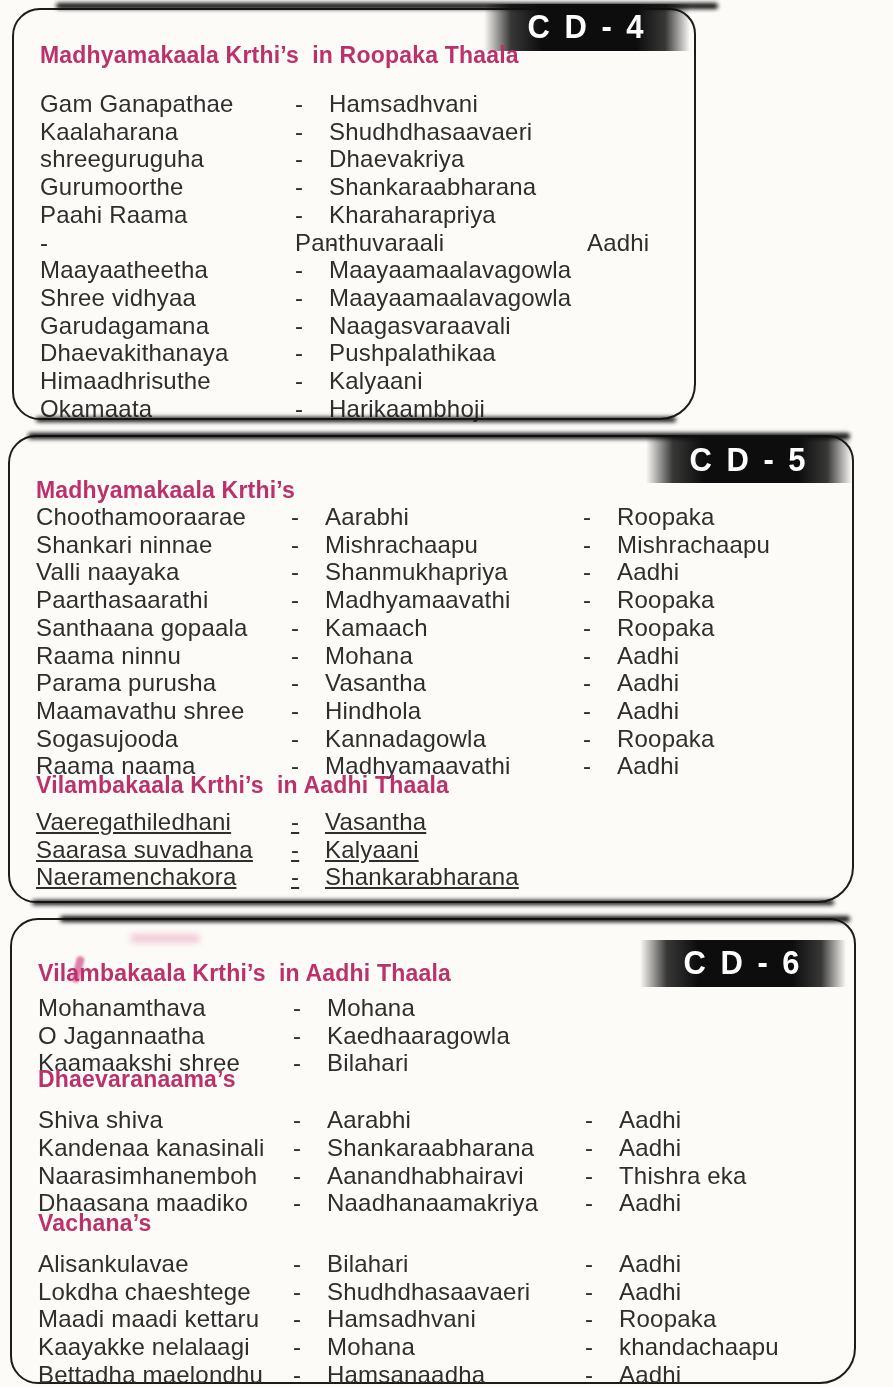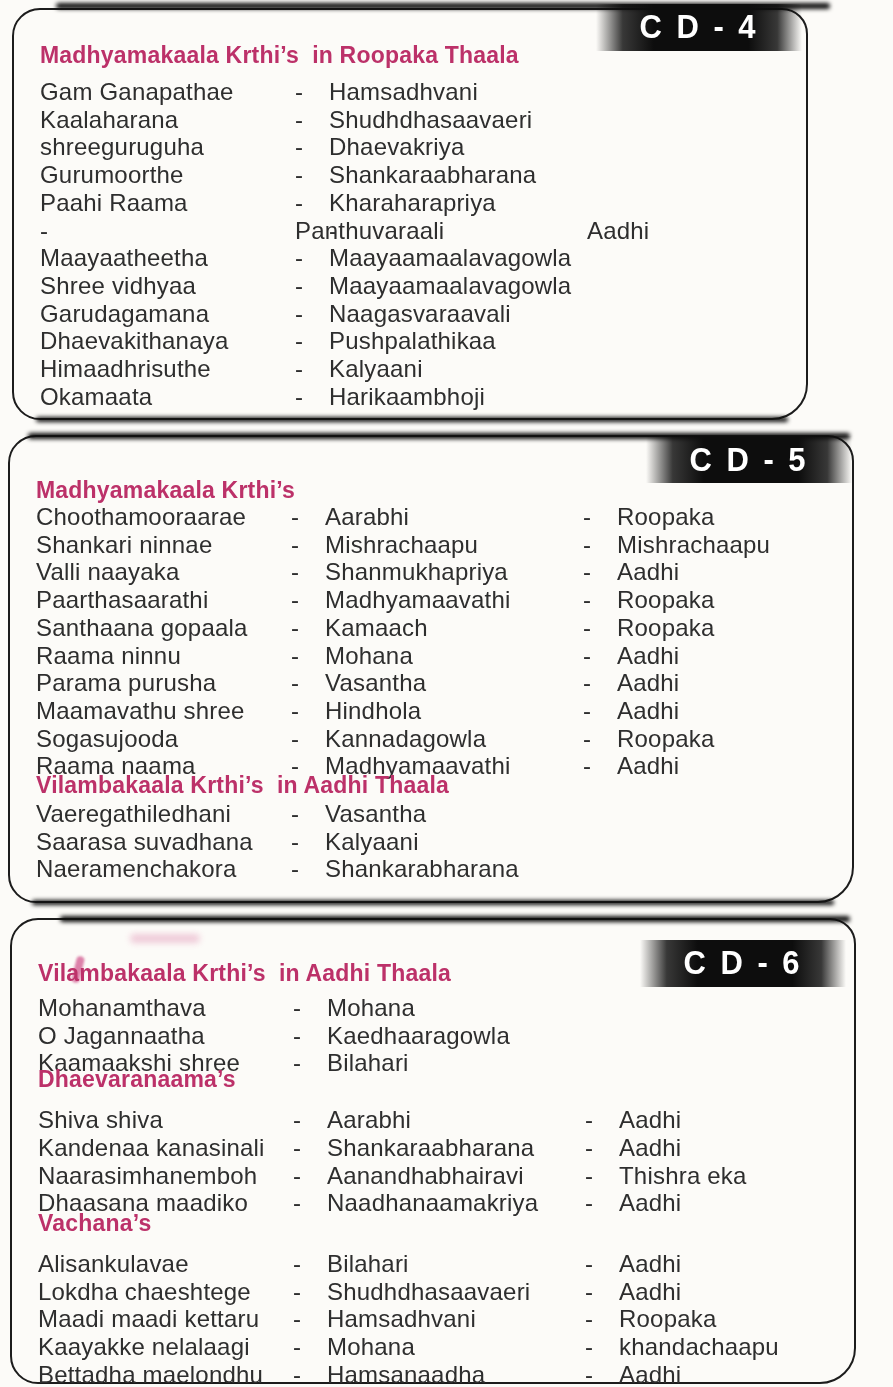--- a/index.html
+++ b/index.html
@@ -10,21 +10,21 @@
     background: var(--paper, #fcfbf8);
     font-family: "Liberation Sans", sans-serif;
     color: var(--ink, #2e2e2e);
   }
   .cd-box {
     position: absolute;
     border: 2px solid #1c1c1c;
     border-radius: 28px 26px 36px 28px;
     box-sizing: border-box;
   }
-  #box-0 { left: 12px; top: 8px;   width: 796px; height: 412px; }
+  #box-0 { left: 12px; top: 8px;   width: 684px; height: 412px; }
   #box-1 { left: 8px;  top: 435px; width: 846px; height: 468px; }
   #box-2 { left: 10px; top: 918px; width: 846px; height: 466px; }
 
   
   .top-strip {
     position: absolute; height: 6px;
     background: #0e0e0e; filter: blur(2px);
     border-radius: 3px;
   }
   #box-0 .top-strip { top: -7px; left: 42px; right: -24px; }
@@ -64,23 +64,23 @@
     letter-spacing: .2px;
   }
   #box-0 .krthi-group:first-child .group-heading { margin-top: 32px; }
   #box-1 .krthi-group:first-child .group-heading { margin-top: 40px; }
   #box-2 .krthi-group:first-child .group-heading { margin-top: 40px; }
   #box-1 .krthi-group:nth-child(2) .group-heading { margin-top: -8px; }
   #box-2 .krthi-group:nth-child(2) .group-heading { margin-top: -11px; }
   #box-2 .krthi-group:nth-child(3) .group-heading { margin-top: -7px; }
 
   .group-rows { margin-top: 12px; }
-  #box-0 .krthi-group:first-child .group-rows { margin-top: 10px; }
+  #box-0 .krthi-group:first-child .group-rows { margin-top: 22px; }
   #box-1 .krthi-group:first-child .group-rows { margin-top: 0; }
-  #box-1 .krthi-group:nth-child(2) .group-rows { margin-top: 2px; }
+  #box-1 .krthi-group:nth-child(2) .group-rows { margin-top: 10px; text-decoration: underline; }
   #box-2 .krthi-group:first-child .group-rows { margin-top: 8px; }
   #box-2 .krthi-group:nth-child(2) .group-rows { margin-top: 14px; }
   #box-2 .krthi-group:nth-child(3) .group-rows { margin-top: 14px; }
 
   .row {
     display: grid;
     grid-template-columns: 255px 34px 258px 34px auto;
     font-size: 24px; line-height: 27.7px;
     letter-spacing: .2px;
     white-space: nowrap;

